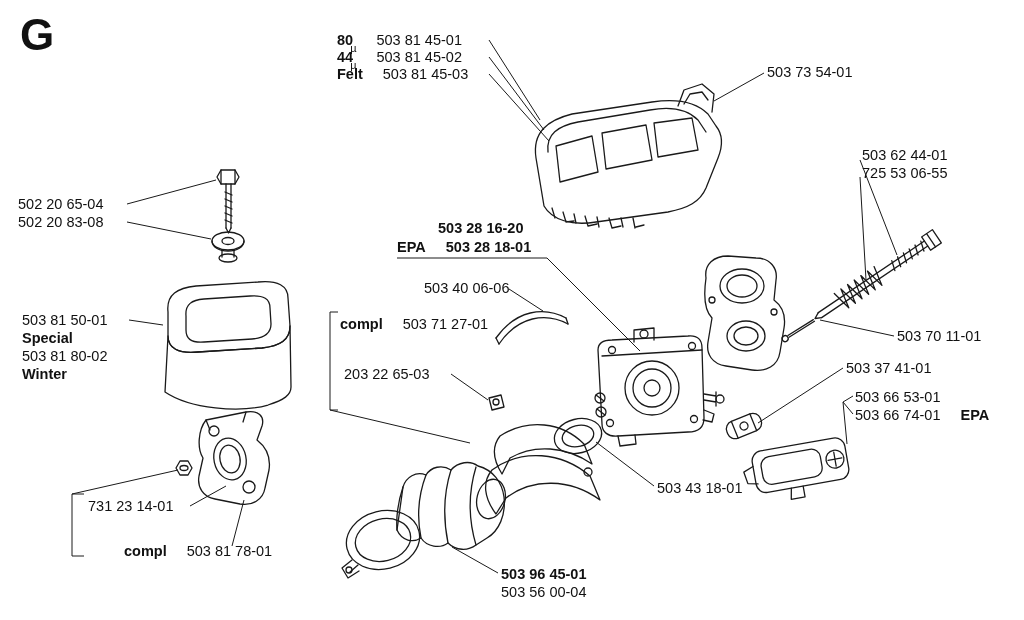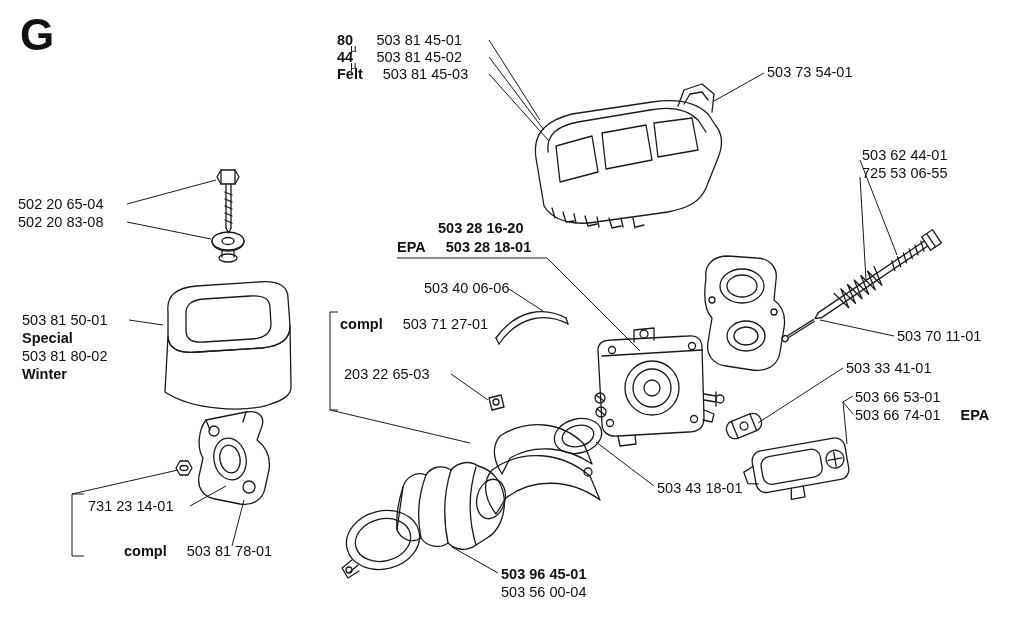--- a/index.html
+++ b/index.html
@@ -290,21 +290,21 @@
       <span>503 62 44-01</span>
     </div>
     <div class="lbl" style="left:862px;top:166px">
       <span>725 53 06-55</span>
     </div>
 
     <div class="lbl" style="left:897px;top:329px">
       <span>503 70 11-01</span>
     </div>
     <div class="lbl" style="left:846px;top:361px">
-      <span>503 33 41-01</span>
+      <span>503 37 41-01</span>
     </div>
 
     <div class="lbl" style="left:855px;top:390px">
       <span>503 66 53-01</span>
     </div>
     <div class="lbl" style="left:855px;top:408px">
       <span>503 66 74-01</span>
       <span class="b">EPA</span>
     </div>
 

